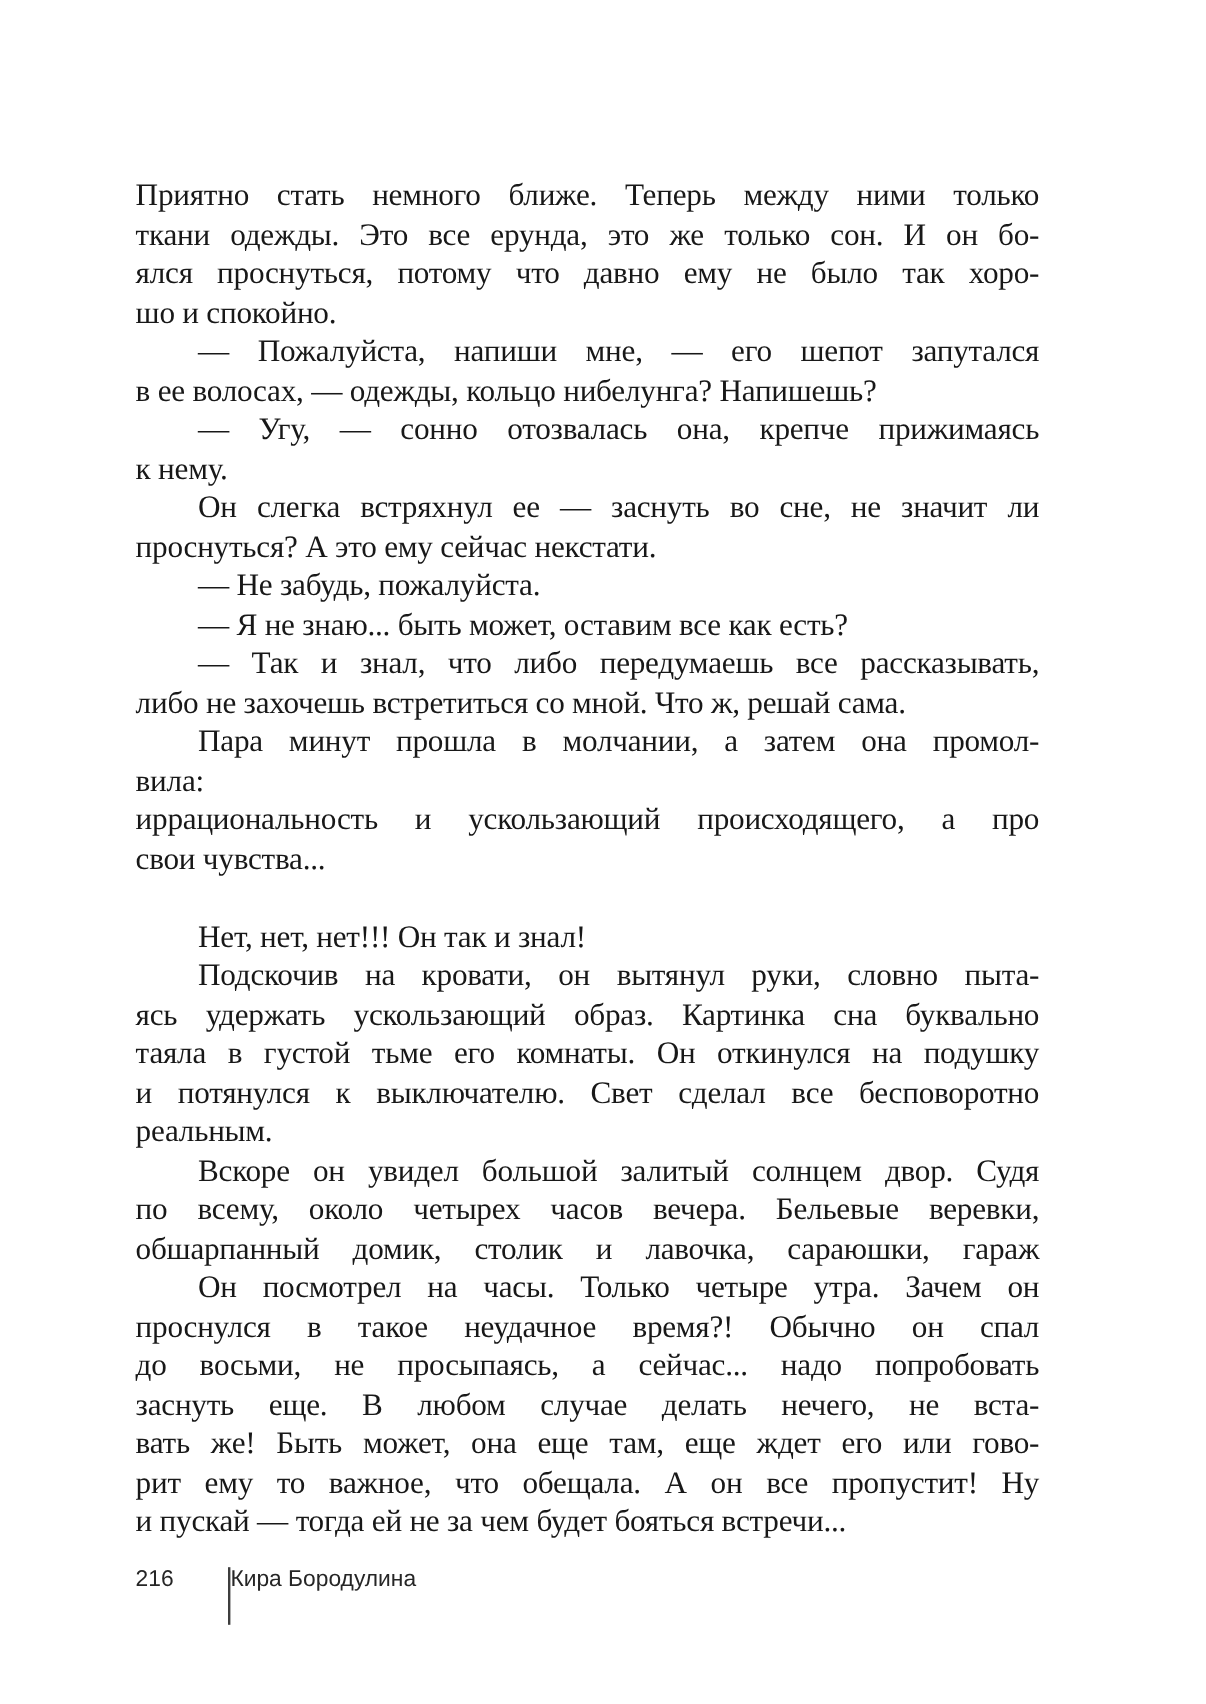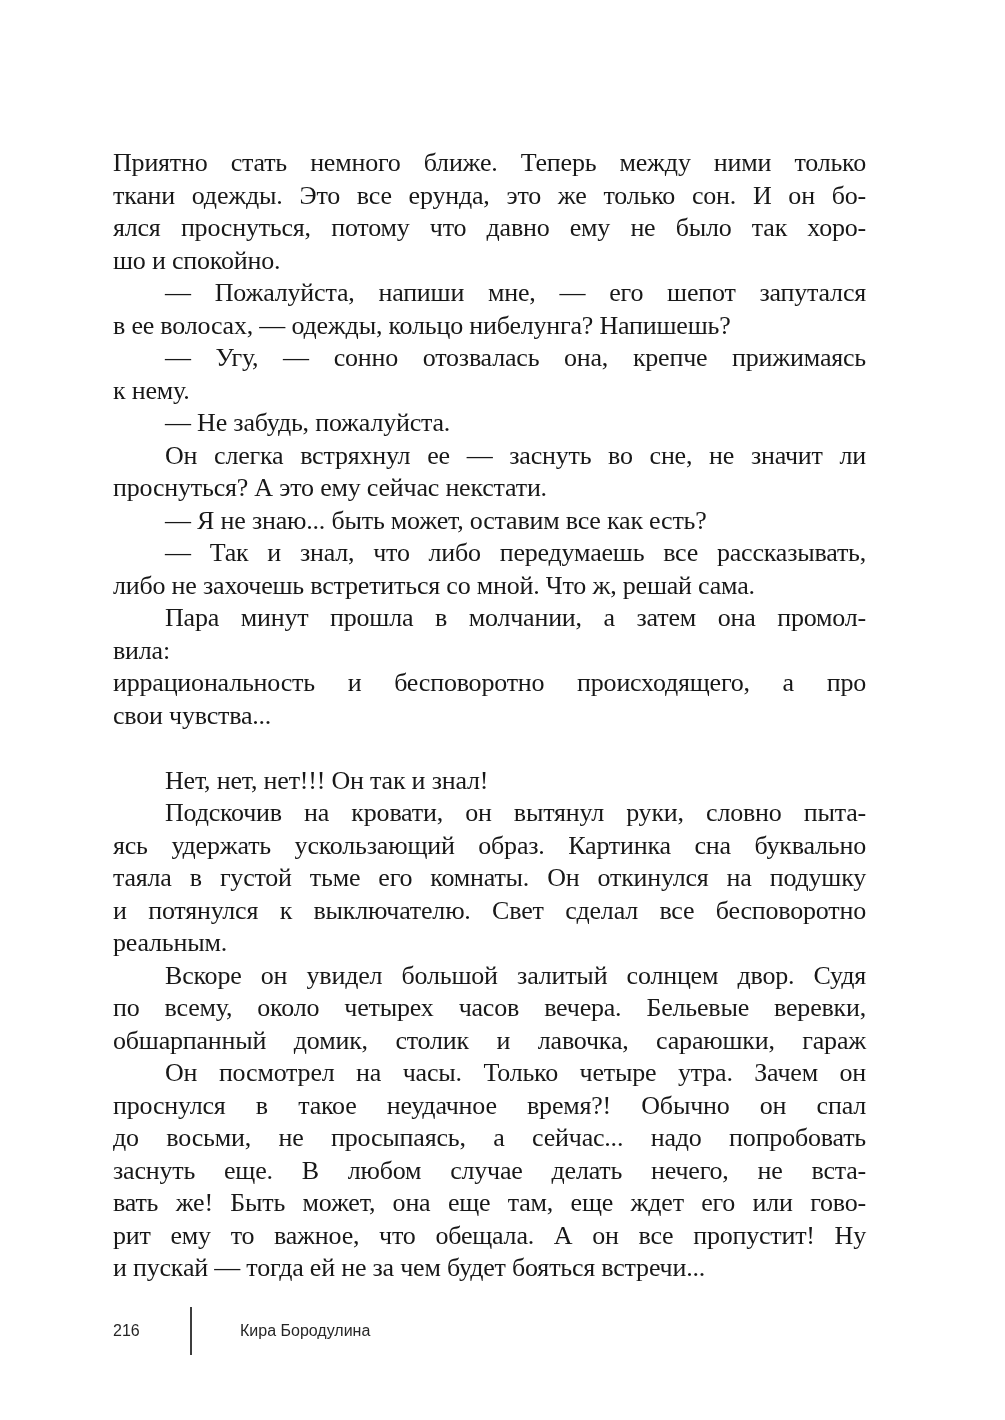--- a/index.html
+++ b/index.html
@@ -41,37 +41,35 @@
   }
   .spacer {
     height: 32.5px;
   }
   .footer {
     position: absolute;
     left: 113px;
     top: 1306px;
     height: 50px;
     display: flex;
-    align-items: center;
     font-family: "Liberation Sans", sans-serif;
-    font-size: 16px;
+    font-size: 19px;
     color: #262626;
   }
   .pagenum {
     display: inline-block;
     width: 77px;
   }
   .divider {
     display: inline-block;
     width: 2px;
     height: 48px;
     background: #3d3d3d;
   }
   .author {
-    margin-left: 48px;
   }
 </style>
 </head>
 <body>
 
 <div class="page">
   <div class="text-block" id="text-block">
       <div class="paragraph">
         <div class="line">Приятно стать немного ближе. Теперь между ними только</div>
         <div class="line">ткани одежды. Это все ерунда, это же только сон. И он бо-</div>
@@ -80,39 +78,39 @@
       </div>
       <div class="paragraph">
         <div class="line indent">— Пожалуйста, напиши мне, — его шепот запутался</div>
         <div class="line final">в ее волосах, — одежды, кольцо нибелунга? Напишешь?</div>
       </div>
       <div class="paragraph">
         <div class="line indent">— Угу, — сонно отозвалась она, крепче прижимаясь</div>
         <div class="line final">к нему.</div>
       </div>
       <div class="paragraph">
-        <div class="line indent final">— Не забудь, пожалуйста.</div>
+        <div class="line indent">Он слегка встряхнул ее — заснуть во сне, не значит ли</div>
+        <div class="line final">проснуться? А это ему сейчас некстати.</div>
       </div>
       <div class="paragraph">
-        <div class="line indent">Он слегка встряхнул ее — заснуть во сне, не значит ли</div>
-        <div class="line final">проснуться? А это ему сейчас некстати.</div>
+        <div class="line indent final">— Не забудь, пожалуйста.</div>
       </div>
       <div class="paragraph">
         <div class="line indent final">— Я не знаю... быть может, оставим все как есть?</div>
       </div>
       <div class="paragraph">
         <div class="line indent">— Так и знал, что либо передумаешь все рассказывать,</div>
         <div class="line final">либо не захочешь встретиться со мной. Что ж, решай сама.</div>
       </div>
       <div class="paragraph">
         <div class="line indent">Пара минут прошла в молчании, а затем она промол-</div>
         <div class="line final">вила:</div>
       </div>
       <div class="paragraph">
-        <div class="line">иррациональность и бесповоротно происходящего, а про</div>
+        <div class="line">иррациональность и ускользающий происходящего, а про</div>
         <div class="line final">свои чувства...</div>
       </div>
       <div class="spacer"></div>
       <div class="paragraph">
         <div class="line indent final">Нет, нет, нет!!! Он так и знал!</div>
       </div>
       <div class="paragraph">
         <div class="line indent">Подскочив на кровати, он вытянул руки, словно пыта-</div>
         <div class="line">ясь удержать ускользающий образ. Картинка сна буквально</div>
         <div class="line">таяла в густой тьме его комнаты. Он откинулся на подушку</div>

